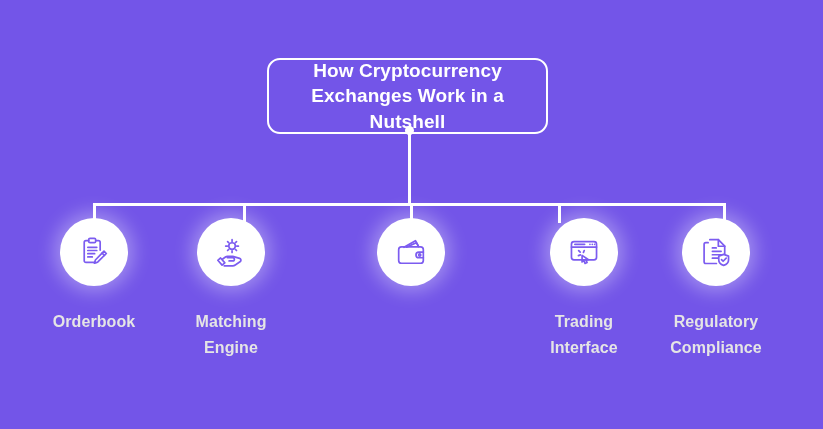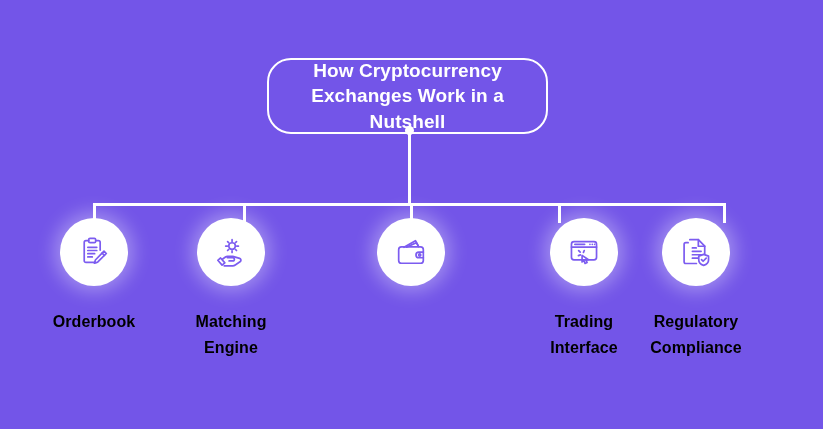--- a/index.html
+++ b/index.html
@@ -22,21 +22,21 @@
 
   
   #title-card {
     position: absolute;
     left: 267px;
     top: 58px;
     width: 281px;
     height: 76px;
     box-sizing: border-box;
     border: 2px solid #ffffff;
-    border-radius: 24px;
+    border-radius: 13px;
     display: flex;
     align-items: center;
     justify-content: center;
     text-align: center;
   }
   #title-text {
     color: #ffffff;
     font-size: 19px;
     font-weight: bold;
     line-height: 1.35;
@@ -100,21 +100,21 @@
     justify-content: center;
     box-shadow: 0 0 18px 6px rgba(255,255,255,0.33);
   }
   .node-circle svg {
     width: 34px;
     height: 34px;
     display: block;
   }
   .node-label {
     margin-top: 23px;
-    color: #000000;
+    color: #e5e5e5;
     font-size: 16px;
     font-weight: bold;
     line-height: 1.6;
     text-align: center;
     letter-spacing: 0.1px;
     white-space: pre-line;
   }
 </style>
 </head>
 <body>
@@ -184,21 +184,21 @@
         <path d="M7.4 8.8h9.2"></path>
         <path d="M21.6 8.8h.01M23.8 8.8h.01M26 8.8h.01"></path>
         <path d="M12.4 16.2l-1.4-1.4M16.2 14.6l-.7 1.8M10.8 19.4l1.8-.7"></path>
         <path d="M14.2 19.2v6.1l1.6-1.5 1.2 2.9 1.9-.8-1.2-2.8h2.2z"></path>
       </svg>
     </div>
     <div class="node-label">Trading
 Interface</div>
   </div>
 
-  <div class="node" style="left:696px">
+  <div class="node" style="left:716px">
     <div class="node-circle">
       <svg viewBox="0 0 32 32" fill="none" stroke="#7c5cf0" stroke-width="1.6" stroke-linecap="round" stroke-linejoin="round">
         <path d="M8.6 7.2H6.4a1.6 1.6 0 0 0-1.6 1.6v16.4a1.6 1.6 0 0 0 1.6 1.6h10"></path>
         <path d="M10.2 4.4h8l6 6v13.2a1.6 1.6 0 0 1-1.6 1.6h-1"></path>
         <path d="M18.2 4.4v6.2h6"></path>
         <path d="M12.6 12.2h3.6M12.6 15.4h8.2M12.6 18.6h8.2M12.6 21.8h5.2"></path>
         <path d="M23.2 18.2l4.6 1.7v3.6c0 2.4-1.9 4.3-4.6 5.1-2.7-.8-4.6-2.7-4.6-5.1v-3.6z" fill="#ffffff"></path>
         <path d="M21.2 23.2l1.5 1.5 2.9-3"></path>
       </svg>
     </div>

